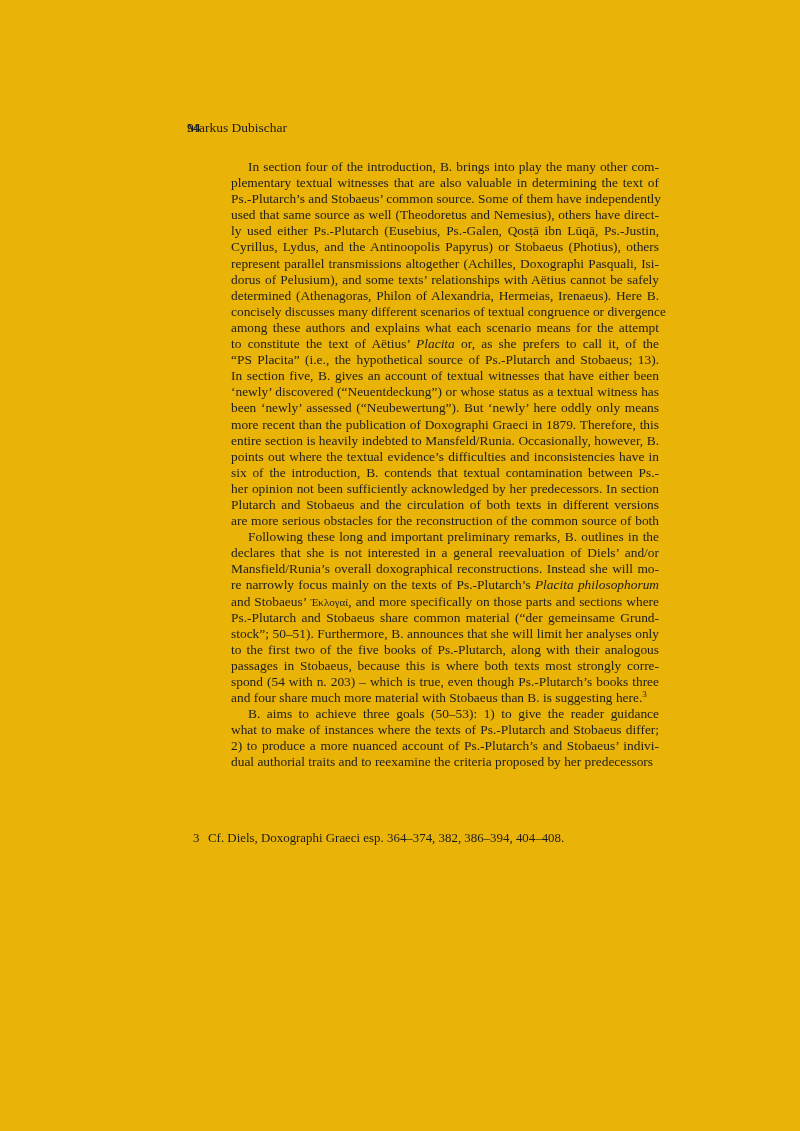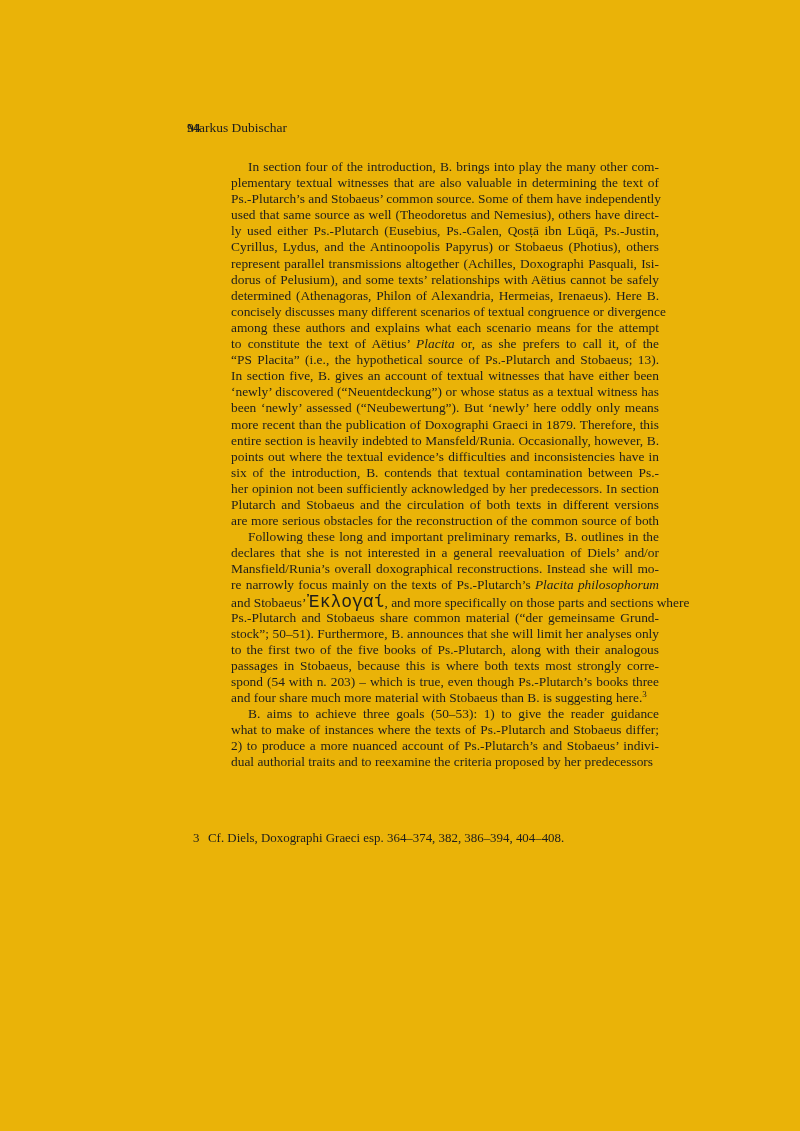--- a/index.html
+++ b/index.html
@@ -42,21 +42,21 @@
     text-align-last: justify;
     white-space: nowrap;
     height: 16.1px;
   }
   .body-text .line.last {
     text-align-last: left;
     white-space: normal;
   }
   .body-text .line.indent { text-indent: 17px; }
   .it { font-style: italic; }
-  .greek { font-family: Liberation Mono, monospace; font-size: 18px; }
+  .greek { font-family: Liberation Serif, serif; font-size: 11px; }
   .sup {
     vertical-align: super;
     font-size: 9px;
     line-height: 0;
   }
   .footnote {
     top: 831px;
     font-size: 12.9px;
     line-height: 15.5px;
     display: flex;

